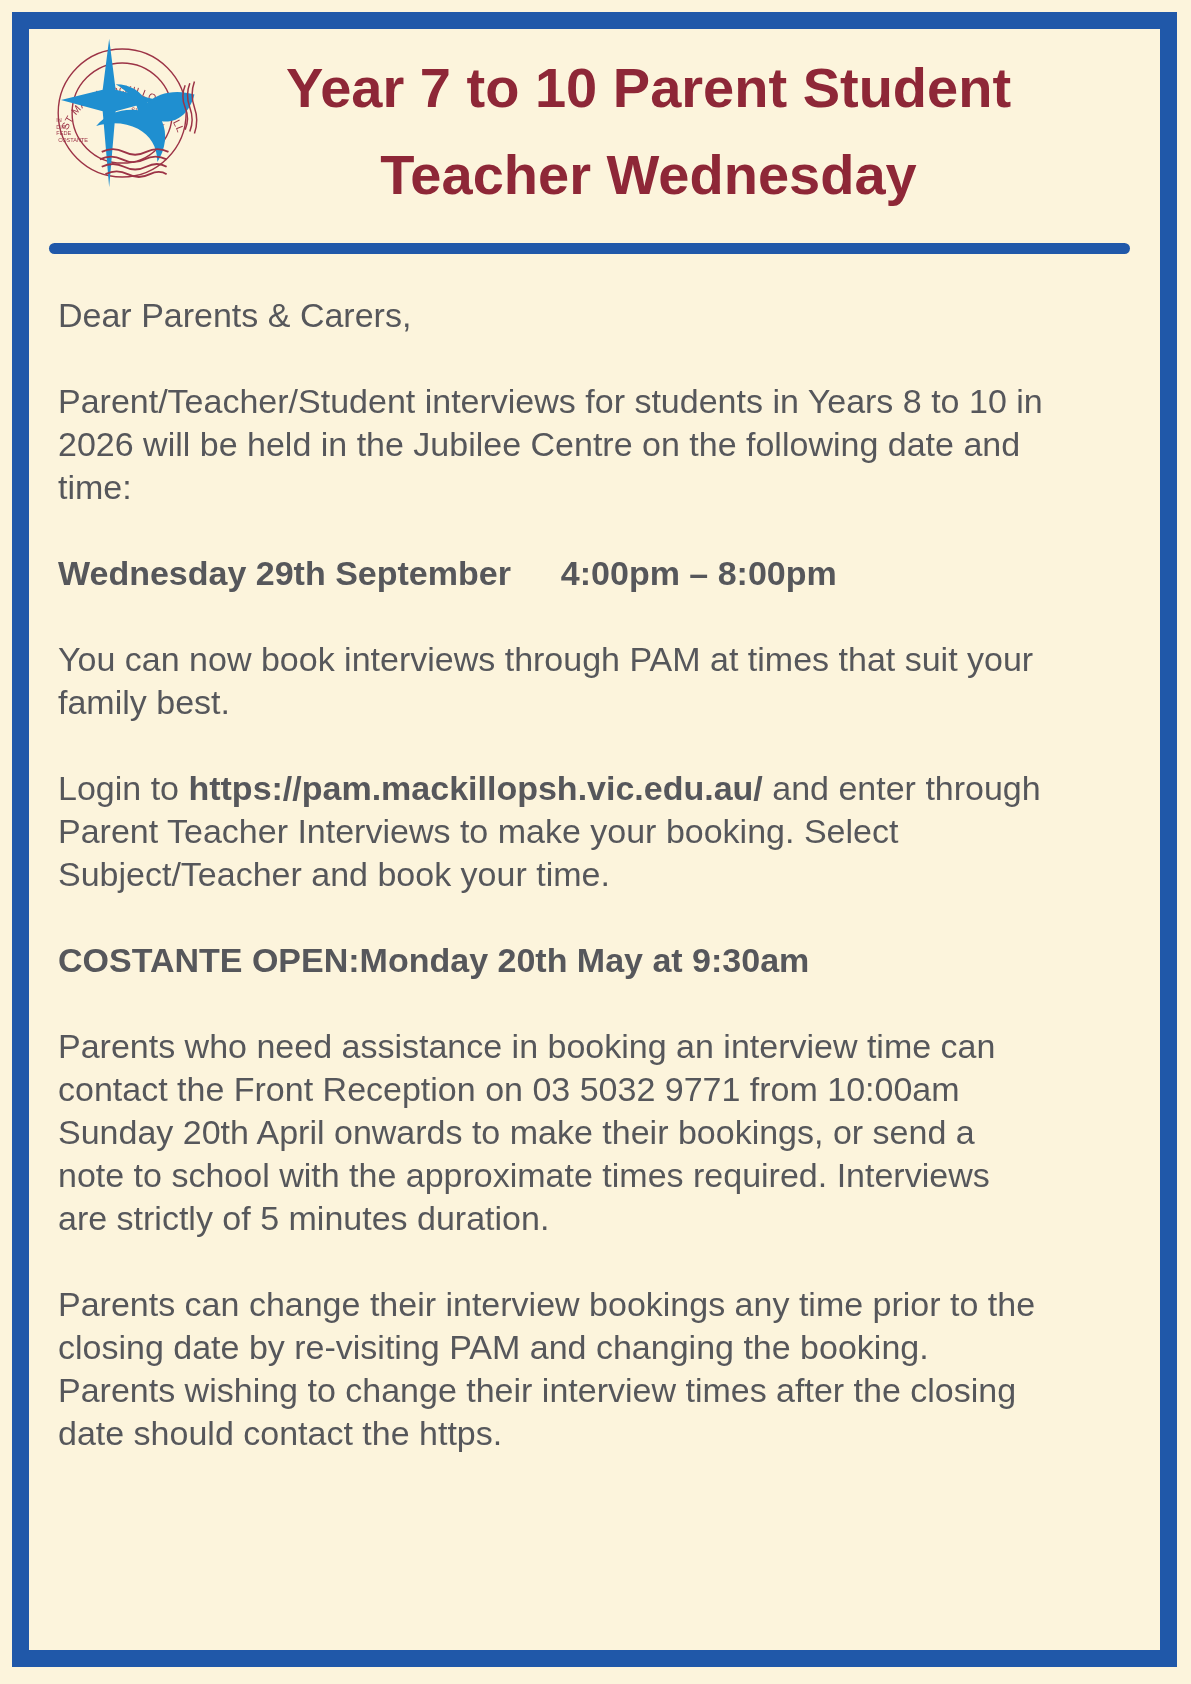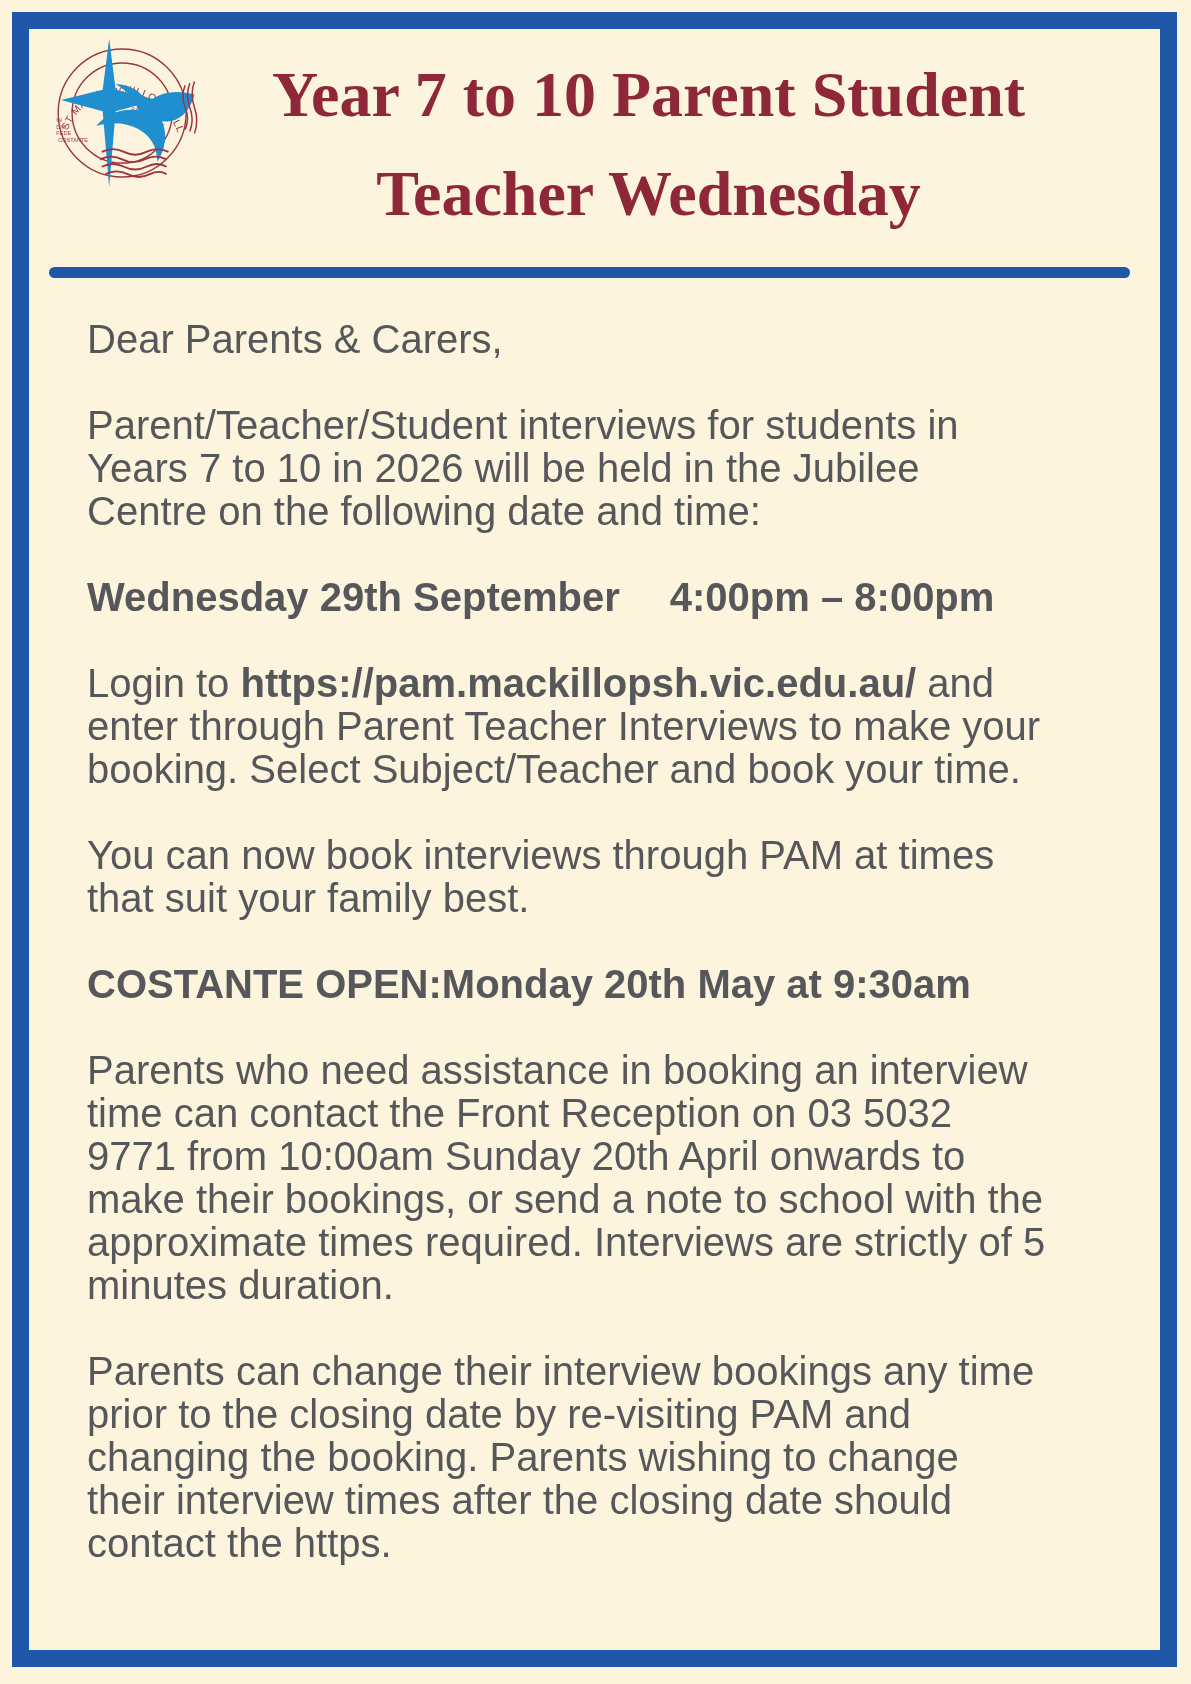--- a/index.html
+++ b/index.html
@@ -25,39 +25,38 @@
   }
   .logo-wrap {
     flex: 0 0 auto;
     width: 152px;
     height: 152px;
   }
   .title {
     flex: 1;
     margin: 8px 45px 0 12px;
     text-align: center;
-    font-family: Liberation Serif, serif;
+    font-family: Liberation Sans, sans-serif;
     font-weight: bold;
     color: #8E2737;
-    font-size: 64px;
+    font-size: 56px;
     line-height: 1.55;
   }
   .title span { display: block; }
   .divider {
     height: 11px;
     background: #2058A9;
     border-radius: 6px;
     margin: 24px 30px 0 20px;
   }
   .content {
     padding: 40px 114px 0 29px;
     color: #56575B;
-    font-size: 40px;
+    font-size: 34px;
     line-height: 43px;
-    margin-left: 29px;
   }
   .content p, .content .para { margin: 0 0 43px 0; }
   .content .para:last-child { margin-bottom: 0; }
   .bold, .content strong { font-weight: bold; }
   .time-gap { margin-left: 50px; }
   .bookings-line { line-height: 43px; }
   .bookings-label { display: inline-block; min-width: 292px; }
   .logo-ring-text { letter-spacing: 0.6px; }
 </style>
 </head>
@@ -110,31 +109,31 @@
       <span>Teacher Wednesday</span>
     </h1>
   </header>
 
   <div class="divider"></div>
 
   <main class="content">
 
     <p class="para">Dear Parents &amp; Carers,</p>
 
-    <p class="para">Parent/Teacher/Student interviews for students in Years 7 to 10 in 2026 will be held in the Jubilee Centre on the following date and time:</p>
+    <p class="para">Parent/Teacher/Student interviews for students in Years 8 to 10 in 2026 will be held in the Jubilee Centre on the following date and time:</p>
 
     <p class="para bold">
       <span>Wednesday 29th September</span><span class="time-gap">4:00pm – 8:00pm</span>
     </p>
 
+    <p class="para">You can now book interviews through PAM at times that suit your family best.</p>
+
     <p class="para">
       <span>Login to </span><strong>https://pam.mackillopsh.vic.edu.au/</strong><span> and enter through Parent Teacher Interviews to make your booking. Select Subject/Teacher and book your time.</span>
     </p>
-
-    <p class="para">You can now book interviews through PAM at times that suit your family best.</p>
 
     <div class="para bold">
       <div class="bookings-line">
         <span class="bookings-label">COSTANTE OPEN:</span><span>Monday 20th May at 9:30am</span>
       </div>
     </div>
 
     <p class="para">Parents who need assistance in booking an interview time can contact the Front Reception on 03 5032 9771 from 10:00am Sunday 20th April onwards to make their bookings, or send a note to school with the approximate times required. Interviews are strictly of 5 minutes duration.</p>
 
     <p class="para">Parents can change their interview bookings any time prior to the closing date by re-visiting PAM and changing the booking. Parents wishing to change their interview times after the closing date should contact the https.</p>

